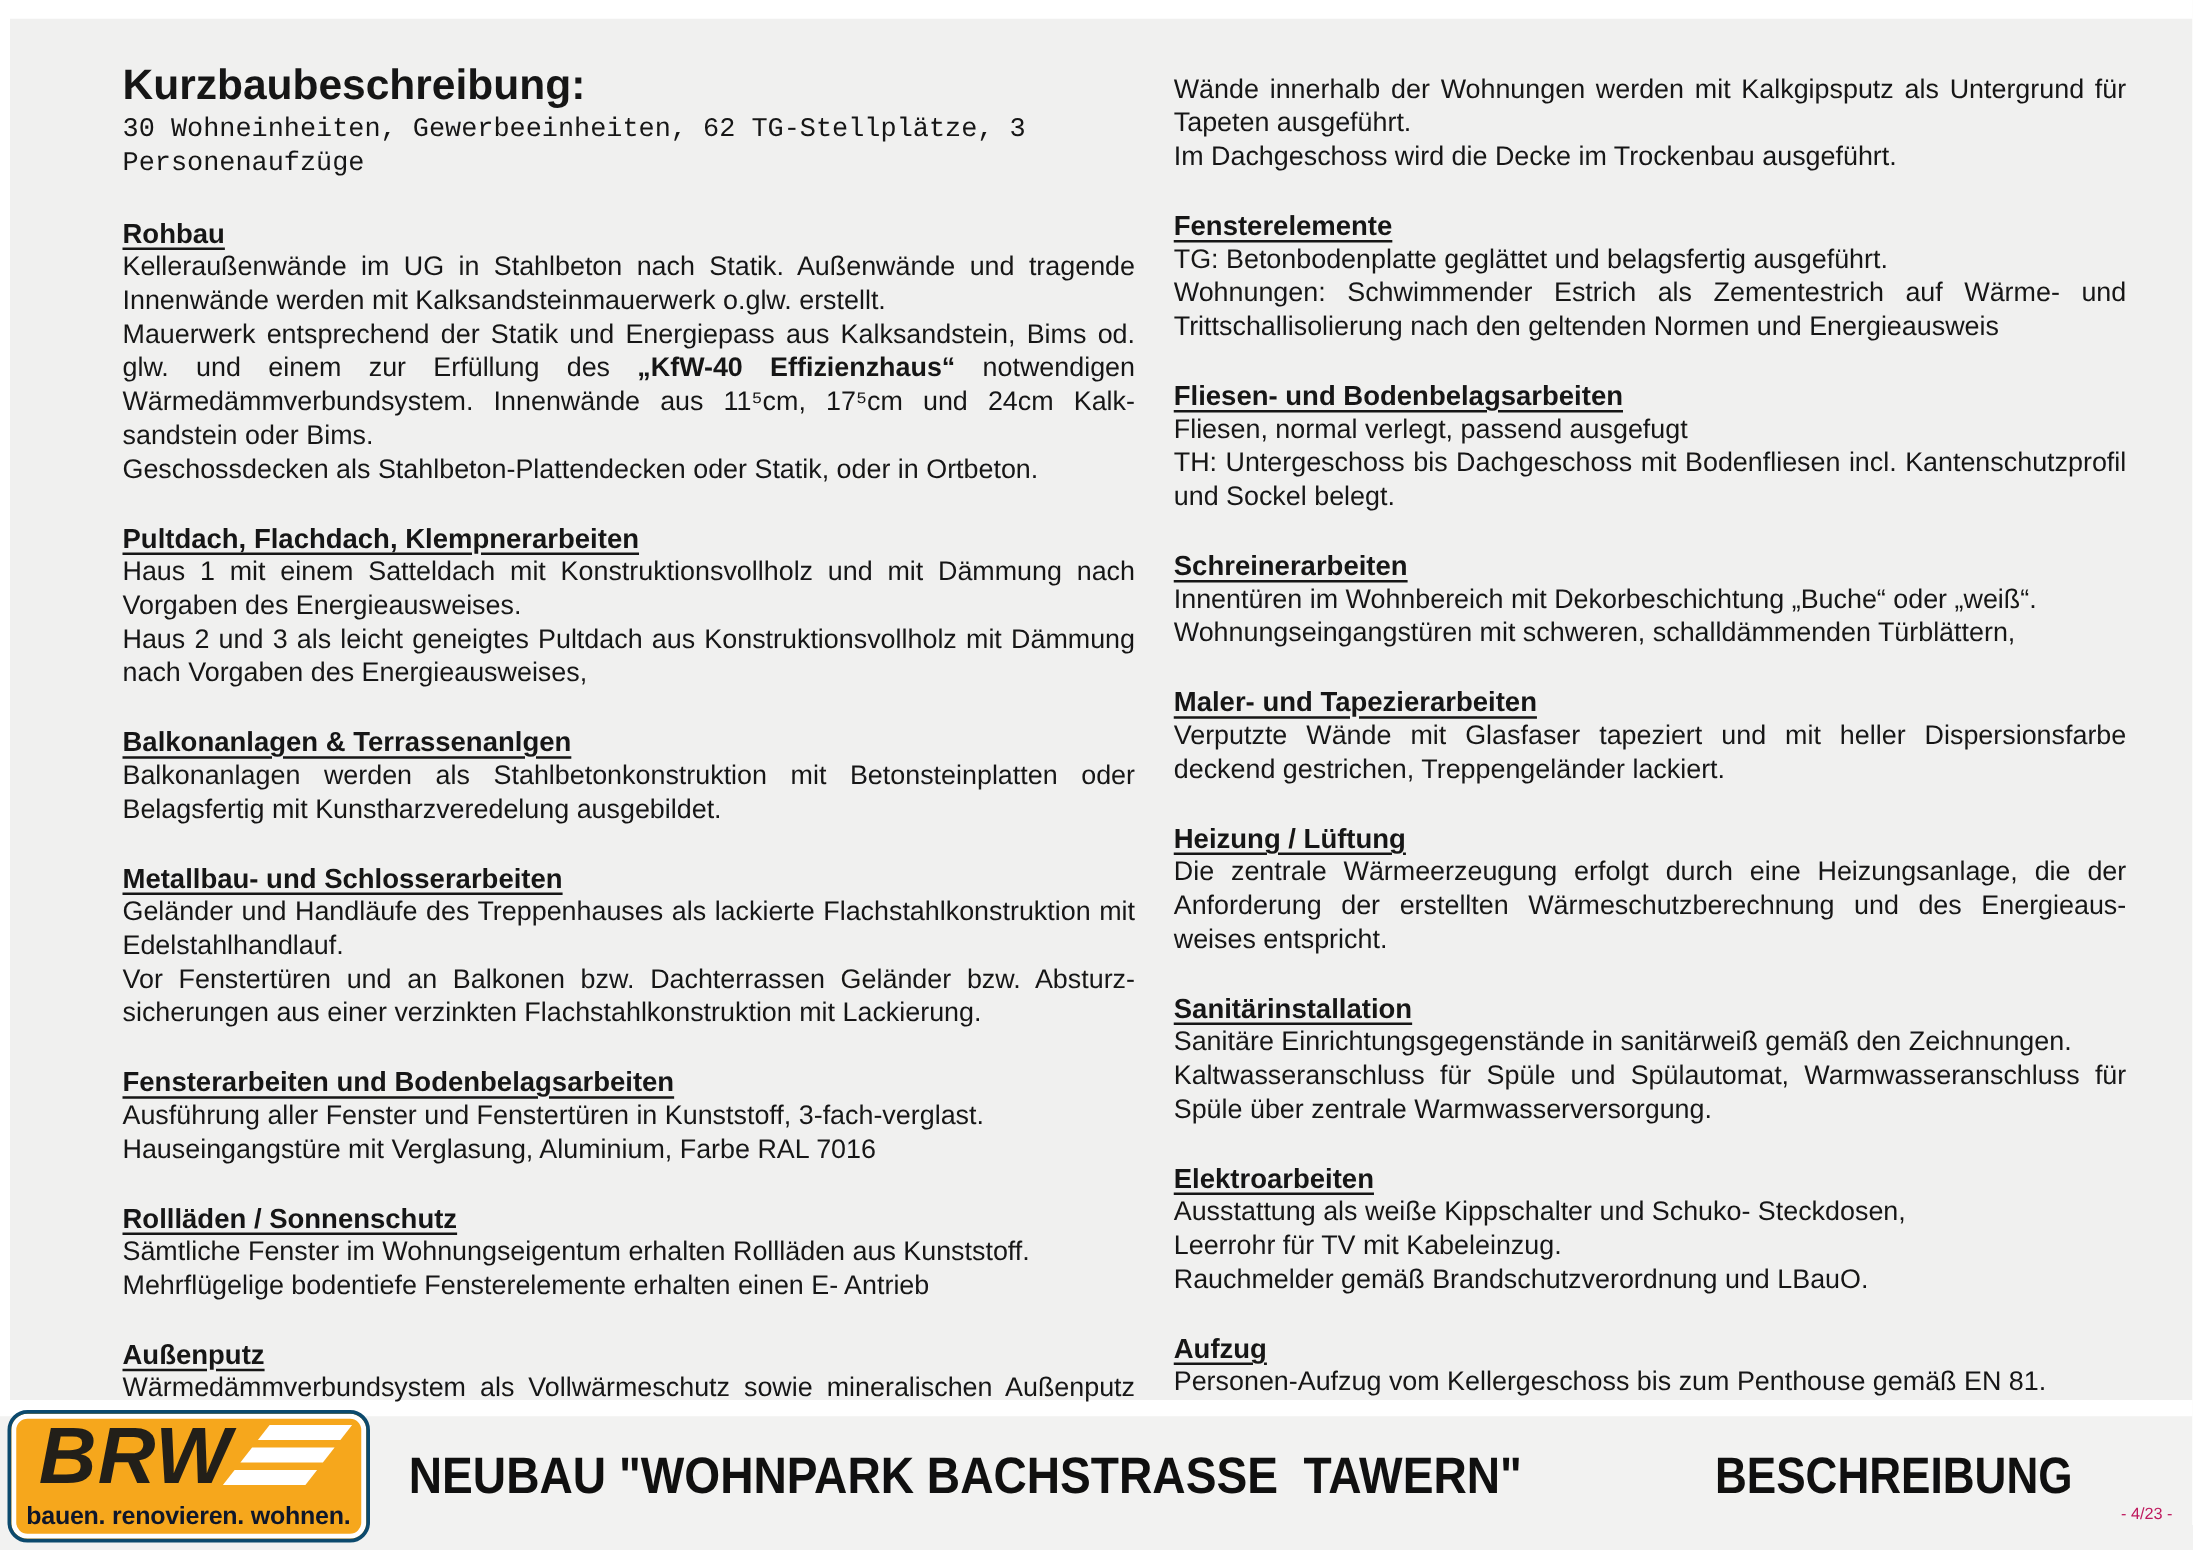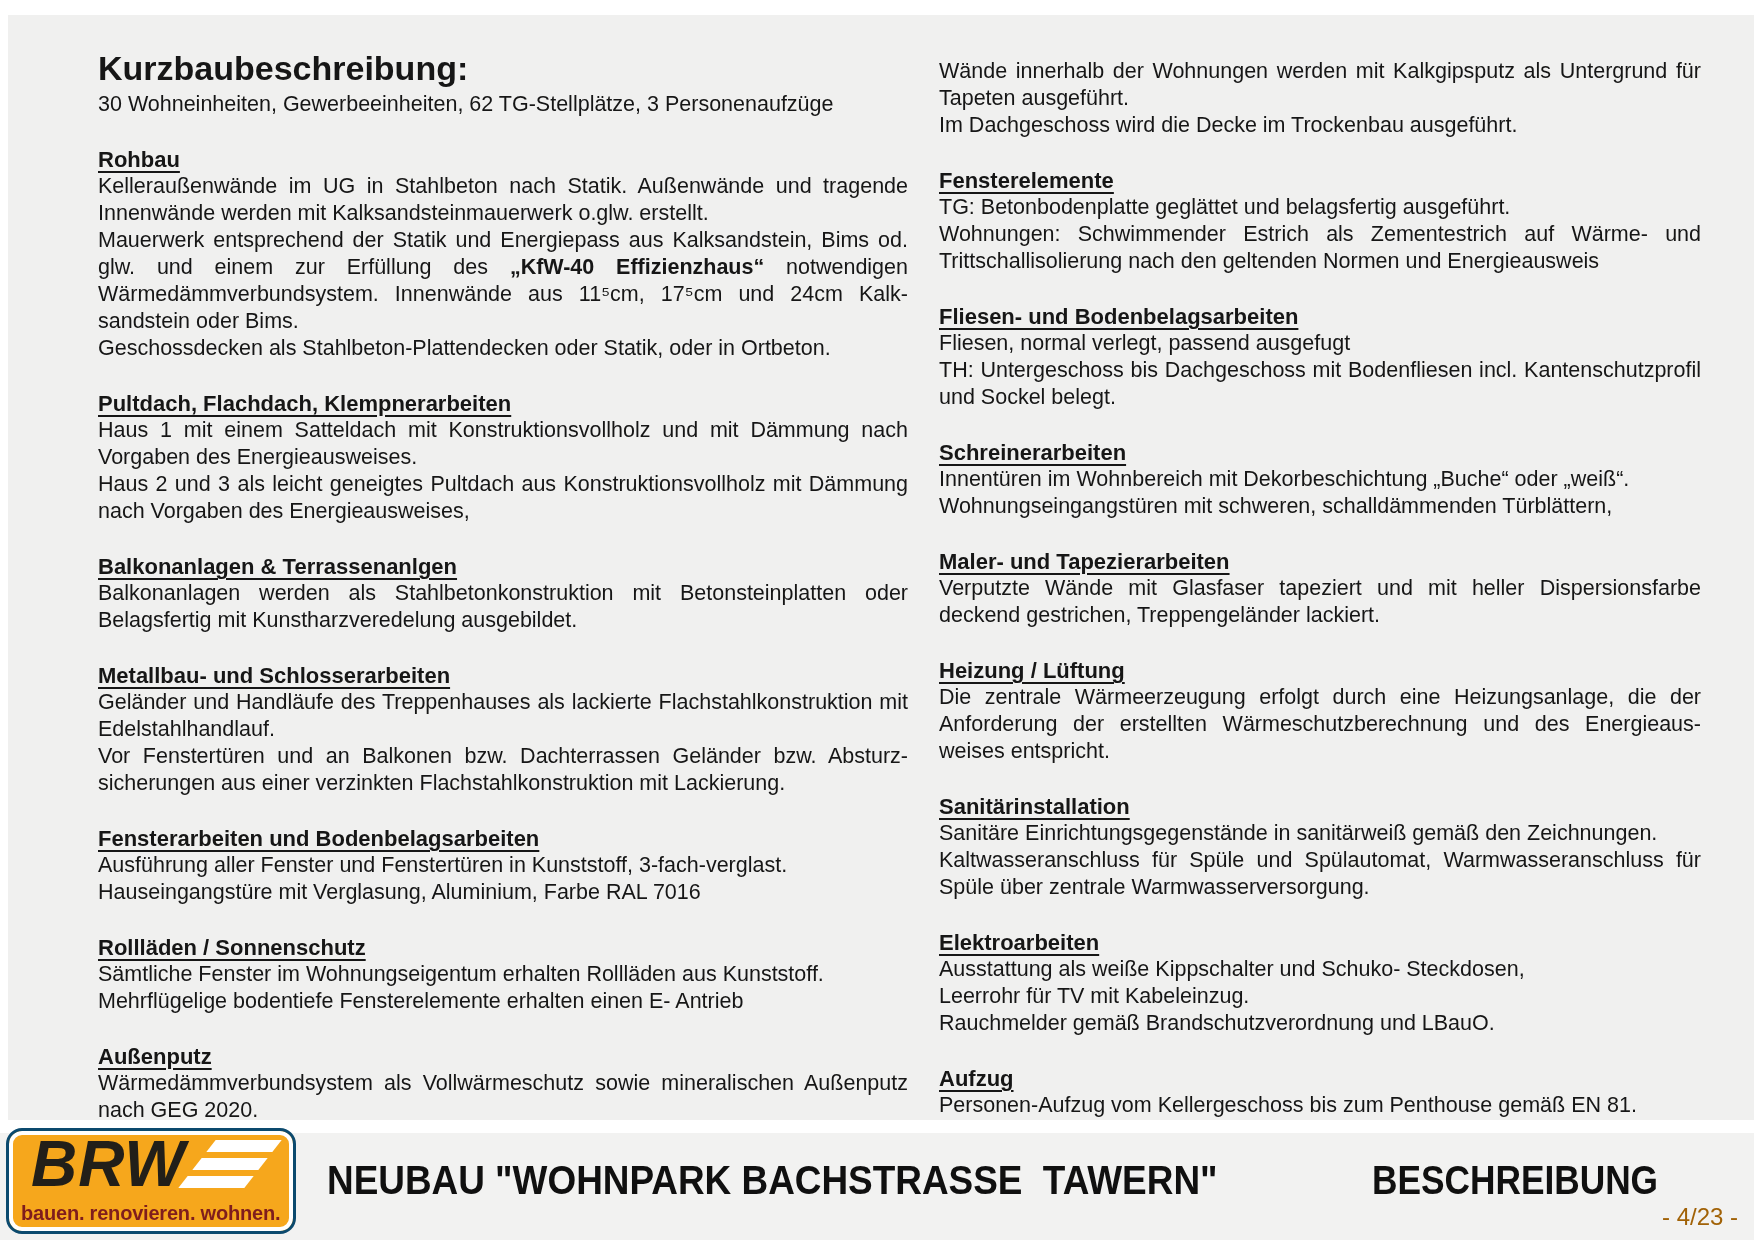--- a/index.html
+++ b/index.html
@@ -7,48 +7,48 @@
         font-family:"Liberation Sans","DejaVu Sans",sans-serif;color:#161616;}
   .main-panel{position:absolute;left:8px;top:15px;width:1746px;height:1105px;background:#f0f0ef;}
   .footer-panel{position:absolute;left:0px;top:1133px;width:1754px;height:107px;background:#f2f2f1;}
 
   
   .col{position:absolute;font-size:21.5px;line-height:27px;}
   #left-col{left:90px;top:33px;width:810px;}
   #right-col{left:931px;top:43px;width:762px;}
 
   .doc-title{font-size:34px;font-weight:bold;line-height:40px;margin:0 0 3px 0;}
-  .doc-subtitle{margin:0 0 4px 0;}
+  .doc-subtitle{margin:0 0 4px 0;font-family:Liberation Mono, monospace;}
 
   .section{margin-top:28px;}
   #right-col .section:first-child{margin-top:0;}
   .sec-heading{font-weight:bold;font-size:22px;text-decoration:underline;
                text-decoration-thickness:2px;text-underline-offset:4px;margin:0;}
   .para{margin:0;text-align:justify;}
   .b{font-weight:bold;}
 
   
   .footer-title{position:absolute;left:327px;top:1157px;font-size:41px;font-weight:bold;
                 white-space:pre;transform:scaleX(0.9);transform-origin:left center;color:#101010;}
   .footer-besch{position:absolute;left:1372px;top:1157px;font-size:41px;font-weight:bold;
                 transform:scaleX(0.86);transform-origin:left center;color:#101010;}
-  .page-number{position:absolute;right:16px;top:1203px;font-size:24px;color:#a16207;}
+  .page-number{position:absolute;right:16px;top:1203px;font-size:13px;color:#be185d;}
 
   
   .logo{position:absolute;left:6px;top:1128px;width:284px;height:100px;background:#f6a71c;
         border:3px solid #0c4a6e;border-radius:16px;box-shadow:inset 0 0 0 4px #ffffff;z-index:5;}
   .logo-brw{position:absolute;left:22px;top:-4px;font-size:64px;font-weight:bold;
             font-style:italic;letter-spacing:1px;color:#221f19;}
   .stripes{position:absolute;right:16px;top:8px;width:104px;height:60px;}
   .stripe{position:absolute;width:66px;height:12px;background:#ffffff;transform:skewX(-38deg);}
   .stripe.s1{right:0;top:1px;}
   .stripe.s2{right:14px;top:19px;}
   .stripe.s3{right:28px;top:37px;}
   .logo-tagline{position:absolute;left:12px;bottom:6px;font-size:20px;font-weight:bold;
-                letter-spacing:-0.2px;color:#7f1d1d;}
+                letter-spacing:-0.2px;color:#0f172a;}
 </style>
 </head>
 <body>
 
 <div class="page">
 
   <div class="main-panel">
 
     <div class="col" id="left-col">
       <div class="doc-title">Kurzbaubeschreibung:</div>

